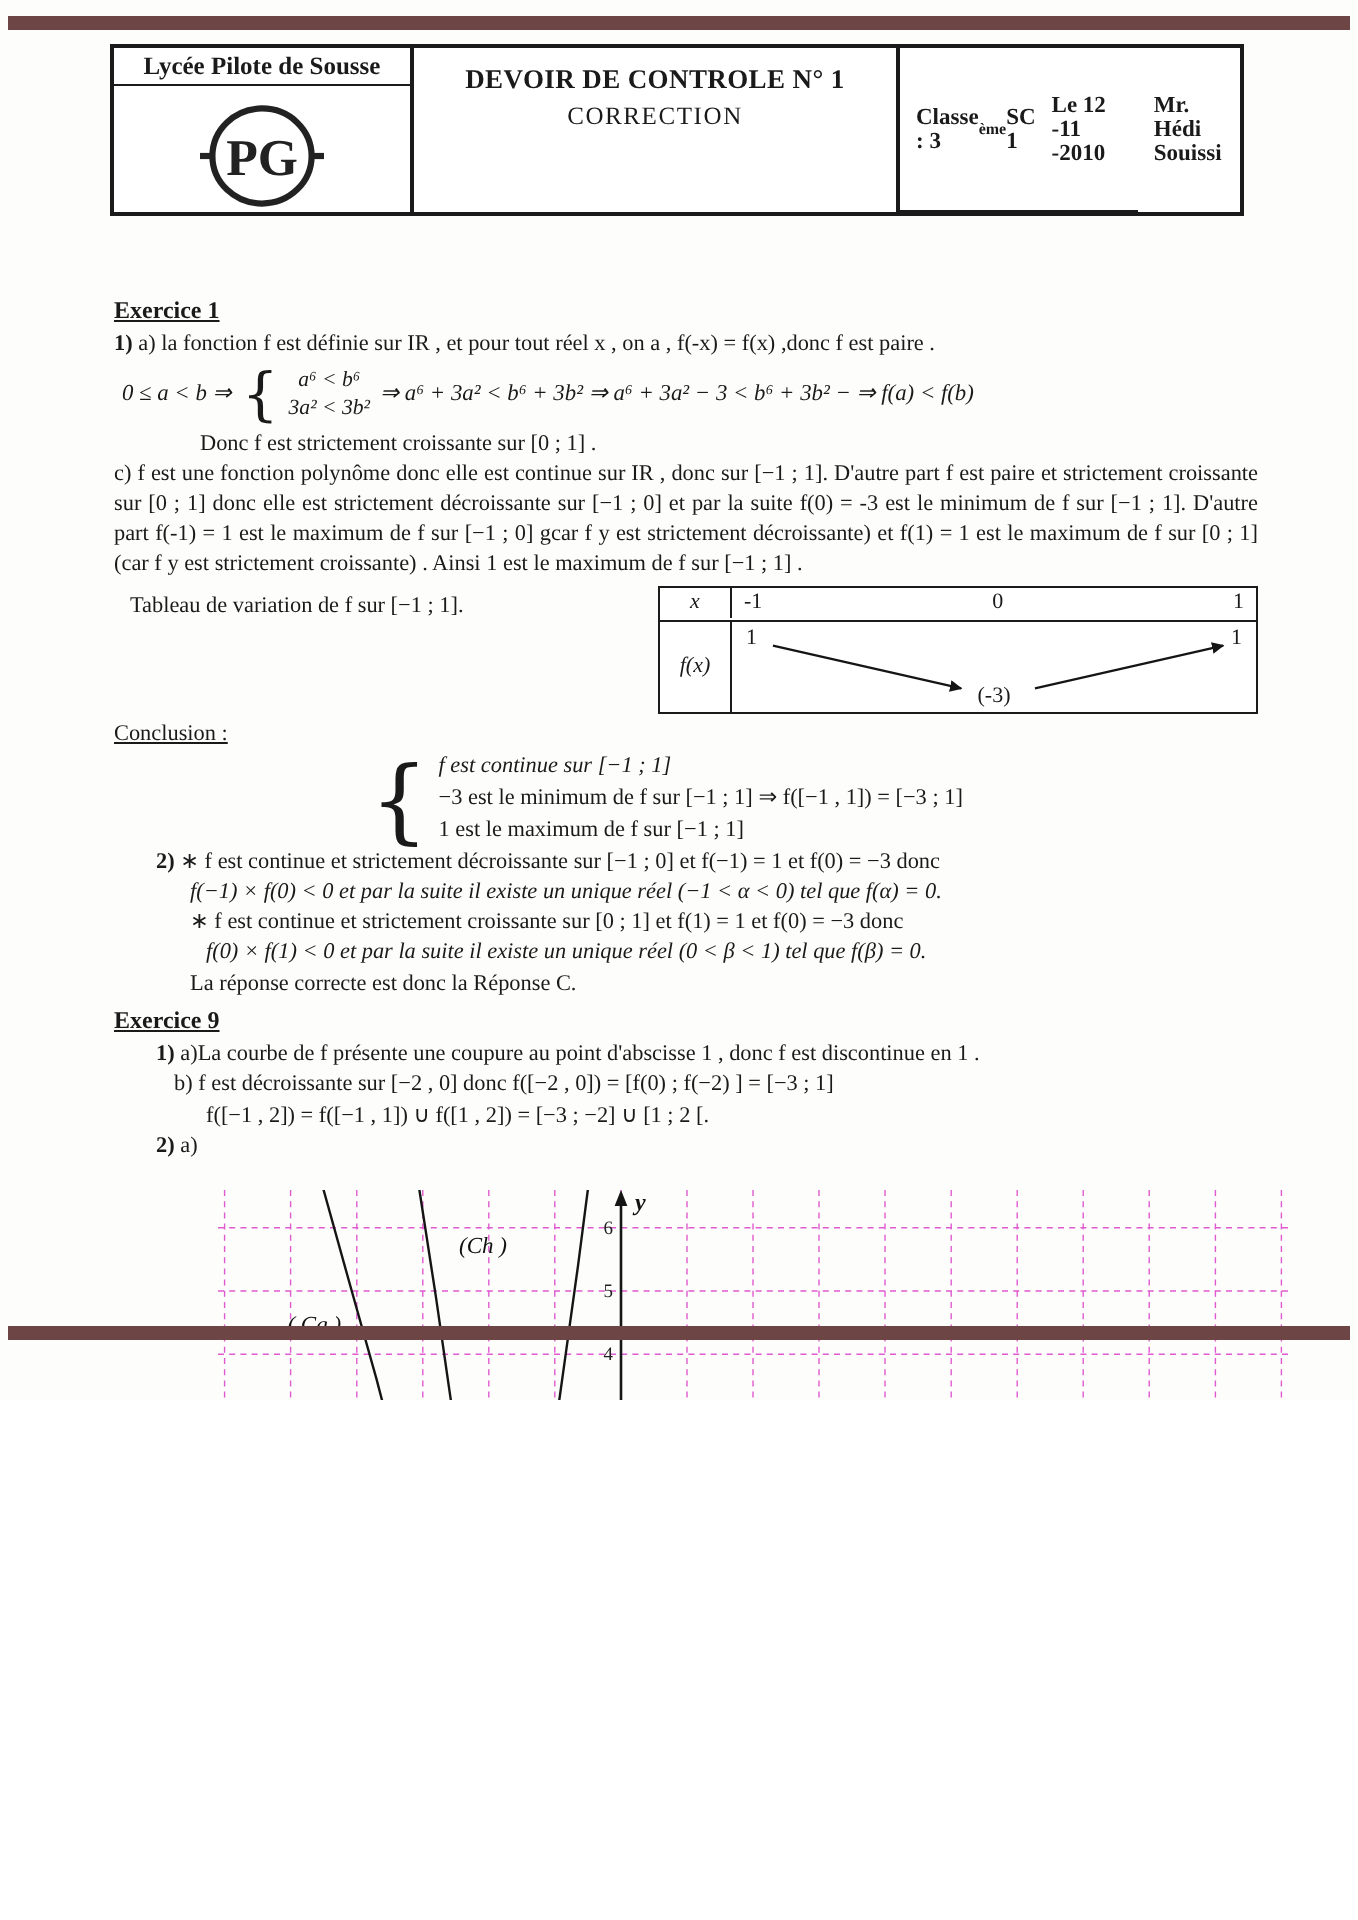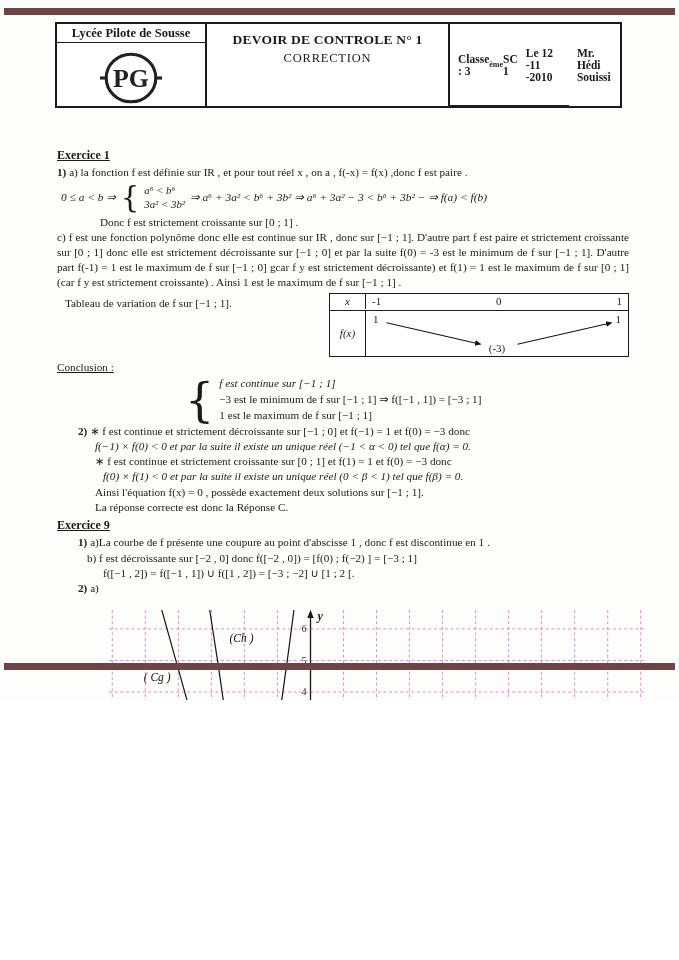--- a/index.html
+++ b/index.html
@@ -31,21 +31,21 @@
   .body p { margin:0; }
   .ex-heading { font-weight:bold; text-decoration:underline; font-size:12px; margin:2px 0 2px; }
   .just { text-align:justify; }
   .m { font-style:italic; }.pl18{padding-left:18px}.pl21{padding-left:21px}
   .pl30{padding-left:30px}.pl38{padding-left:38px}.pl43{padding-left:43px}.pl46{padding-left:46px}
   b.num { font-weight:bold; }
 
   .mathline { display:flex; align-items:center; gap:5px; padding-left:4px; font-style:italic;
               height:34px; font-size:11.4px; }
   .brace2 { font-size:29px; line-height:1; font-family:"DejaVu Serif", serif; font-style:normal; }
-  .sys { display:flex; flex-direction:column; line-height:1.25; font-size:10.8px; }
+  .sys { display:flex; flex-direction:column; line-height:1.25; font-size:10.8px;text-align:center; }
 
   
   .tv-row { display:flex; margin-top:2px; align-items:flex-start; }
   .tv-caption { width:272px; flex:none; padding-left:8px; padding-top:3px; }
   .vartable { flex:1; border:1.5px solid #1b1b1b; font-size:11px; background:#fff; }
   .vt-row { display:flex; }
   .vt-head { border-bottom:1.2px solid #1b1b1b; height:17px; align-items:center; }
   .vt-label { width:36px; flex:none; border-right:1.2px solid #1b1b1b; text-align:center; font-style:italic; }
   .vt-vals { flex:1; display:flex; justify-content:space-between; padding:0 6px; }
   .vt-body { height:45px; }
@@ -169,21 +169,20 @@
         <div class="m">f est continue sur [−1 ; 1]</div>
         <div><span>−3 est le minimum de f sur [−1 ; 1]</span><span> ⇒ f([−1 , 1]) = [−3 ; 1]</span></div>
         <div>1 est le maximum de f sur [−1 ; 1]</div>
       </div>
     </div>
 
     <p class="pl21"><b class="num">2)</b><span> ∗  f est continue et strictement décroissante sur [−1 ; 0] et f(−1) = 1 et f(0) = −3 donc</span></p>
     <p class="pl38 m">f(−1) × f(0) &lt; 0  et par la suite il existe un unique réel (−1 &lt; α &lt; 0) tel que f(α) = 0.</p>
     <p class="pl38">∗ f est continue et strictement croissante sur [0 ; 1] et f(1) = 1 et f(0) = −3 donc</p>
     <p class="pl46 m">f(0) × f(1) &lt; 0  et par la suite il existe un unique réel (0 &lt; β &lt; 1) tel que f(β) = 0.</p>
-    <p class="pl38">Ainsi l'équation f(x) = 0 , possède exactement deux solutions sur [−1 ; 1].</p>
     <p class="pl38">La réponse correcte est donc la Réponse C.</p>
 
     <div class="ex-heading">Exercice 9</div>
     <p class="pl21"><b class="num">1)</b><span> a)La courbe de f présente une coupure au point d'abscisse 1 , donc f est discontinue en 1 .</span></p>
     <p class="pl30">b) f est décroissante sur [−2 , 0] donc f([−2 , 0]) = [f(0) ; f(−2) ] = [−3 ; 1]</p>
     <p class="pl46">f([−1 , 2]) = f([−1 , 1]) ∪ f([1 , 2]) = [−3 ; −2] ∪ [1 ; 2 [.</p>
     <p class="pl21"><b class="num">2)</b><span> a)</span></p>
 
     <svg class="graph" viewBox="0 0 535 300" width="535" height="300">
         <line class="grid" x1="3.3" y1="0" x2="3.3" y2="300"></line>

